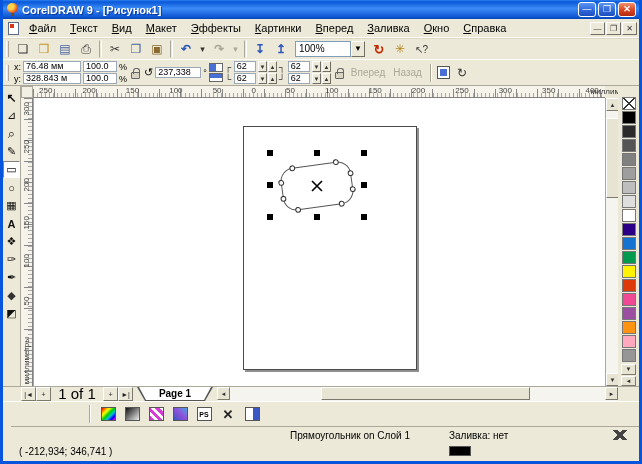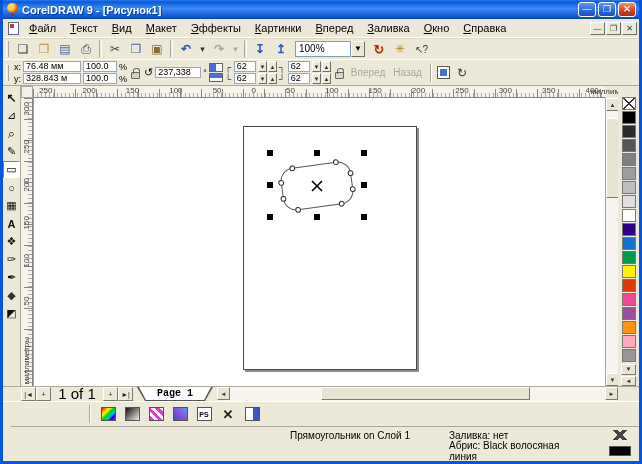--- a/index.html
+++ b/index.html
@@ -145,21 +145,21 @@
       linear-gradient(-45deg,transparent 44%,#333 44% 56%,transparent 56%), #fff; }
   .palette .sbtn { width:15px; height:11px; margin-top:1px; }
 
   
   .bottombar { height:15px; display:flex; align-items:stretch; background:#ECE9D8; border-top:1px solid #ACA899; padding-left:18px; }
   .nav-btn { width:15px; background:#ECE9D8; border:1px solid; border-color:#fff #7d7a6d #7d7a6d #fff;
     font-size:7px; display:flex; align-items:center; justify-content:center; color:#222; }
   .nav-counter { width:52px; text-align:center; font-size:15px; line-height:14px; color:#000; }
   .tab-border { margin-left:4px; background:#555; clip-path:polygon(0 0,100% 0,calc(100% - 8px) 100%,8px 100%); width:76px; position:relative; }
   .tab { position:absolute; inset:0 1px 1px 1px; background:#fff; clip-path:polygon(1px 0,calc(100% - 1px) 0,calc(100% - 8px) 100%,8px 100%);
-    text-align:center; font-size:10px; font-weight:bold; line-height:13px;font-family:Liberation Mono, monospace; }
+    text-align:center; font-size:10px; font-weight:bold; line-height:13px; }
   .hscroll { flex:1 1 auto; position:relative; background:#F5F4EF; margin-left:4px; }
   .hscroll .sbtn { width:13px; height:13px; position:absolute; top:0; }
   .hscroll .left { left:0; } .hscroll .right { right:0; }
   .hscroll .thumb { position:absolute; left:26%; top:0; width:52%; height:13px; background:#E7E4D4;
     border:1px solid; border-color:#fff #7d7a6d #7d7a6d #fff; }
   .bb-corner { width:21px; background:#ECE9D8; }
 
   
   .dockbar { height:25px; display:flex; align-items:center; background:#ECE9D8; border-top:1px solid #fff; padding-left:86px; gap:2px; }
   .dockbar .vline { width:2px; height:18px; border-left:1px solid #ACA899; border-right:1px solid #fff; margin-right:4px; }
@@ -482,21 +482,21 @@
   <div class="statusbar">
     <div class="sb-row">
       <span class="sb-left"></span>
       <span class="sb-mid">Прямоугольник on Слой 1</span>
       <span class="sb-right">
         <span style="flex:1;">Заливка: нет</span>
         <span class="sb-swatch-none" style="margin-right:8px;"></span>
       </span>
     </div>
     <div class="sb-row">
+      <span class="sb-left">( -212,934; 346,741 )</span>
       <span class="sb-mid"></span>
       <span class="sb-right">
-        <span style="flex:1;">Абрис: Black  волосяная линия</span>
         <span class="sb-swatch-black" style="margin-right:8px;"></span>
       </span>
     </div>
   </div>
 
 </div>
 
 </body></html>

